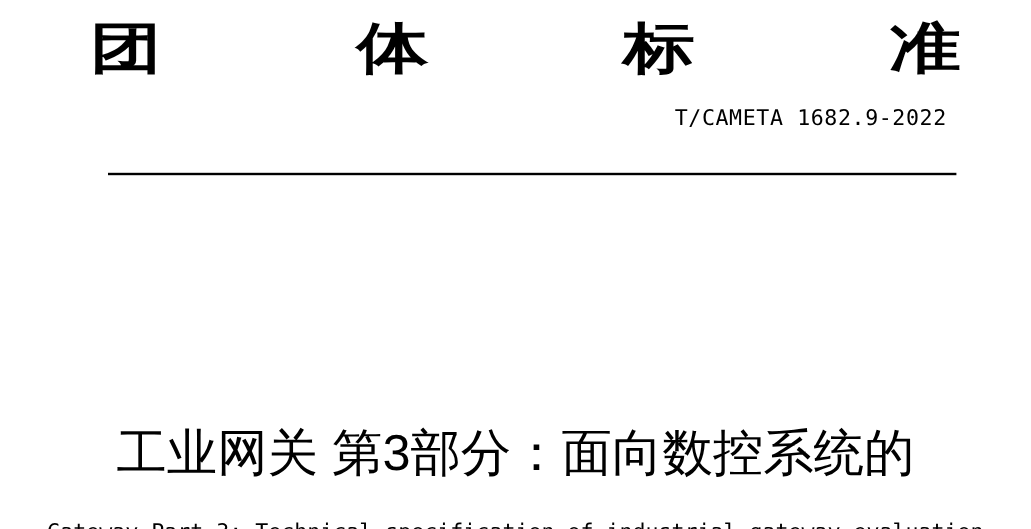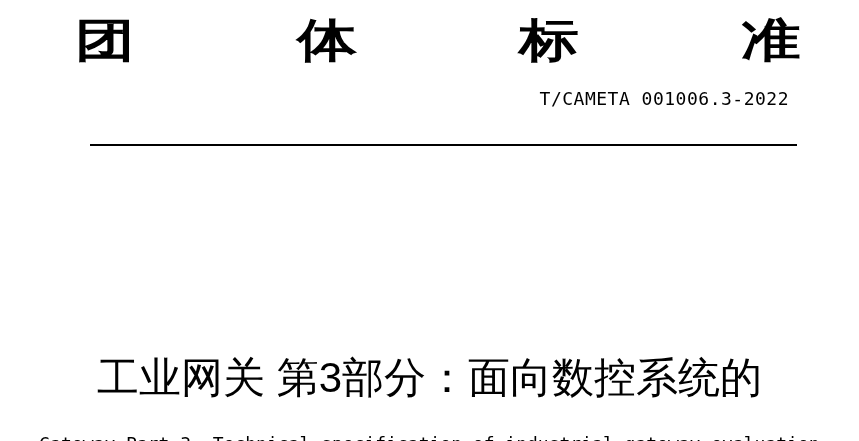--- a/index.html
+++ b/index.html
@@ -88,21 +88,21 @@
 
 <div class="page" style="background: rgb(255, 255, 255); color: rgb(0, 0, 0);">
 
   <div class="masthead">
     <span class="mh-char">团</span>
     <span class="mh-char">体</span>
     <span class="mh-char">标</span>
     <span class="mh-char">准</span>
   </div>
 
-  <div class="std-number">T/CAMETA 001006.3-2022</div>
+  <div class="std-number">T/CAMETA 1682.9-2022</div>
 
   <div class="rule"></div>
 
   <div class="title-zh">
     <div>工业网关 第3部分：面向数控系统的</div>
     
   </div>
 
   <div class="title-en">
     <div>Gateway Part 3: Technical specification of industrial gateway evaluation</div>

